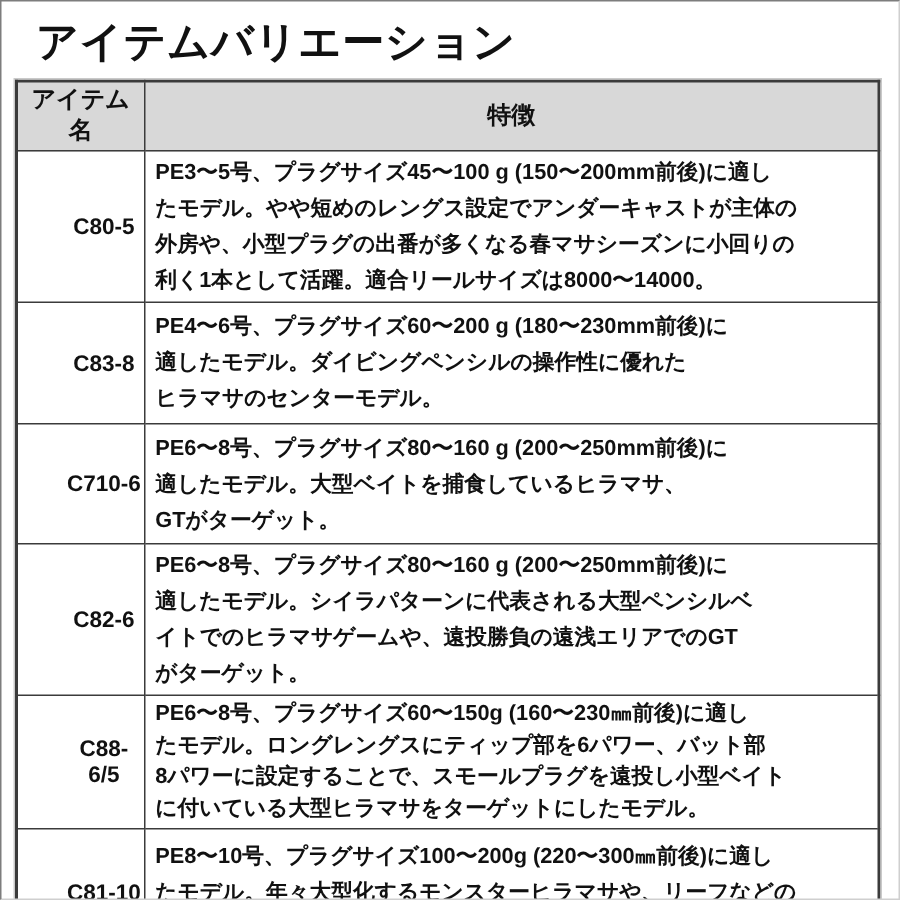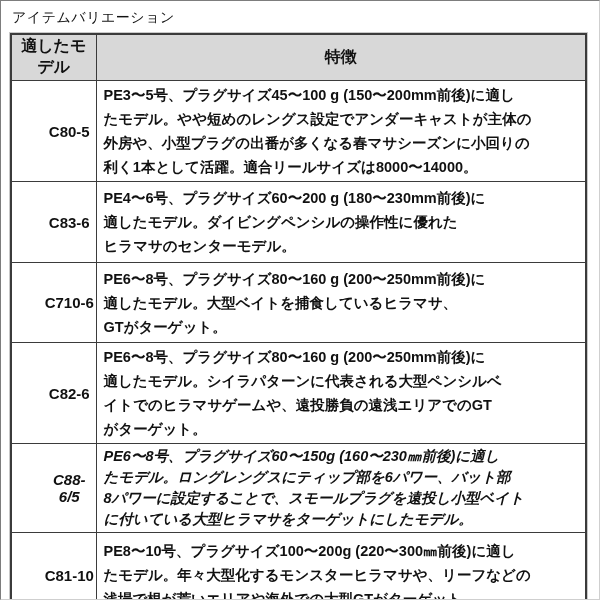--- a/index.html
+++ b/index.html
@@ -14,23 +14,23 @@
   }
   .page-frame {
     position: absolute; inset: 0;
     border-top: 1px solid #7d7d7d;
     border-left: 1px solid #7d7d7d;
     border-right: 1px solid #cfcfcf;
     border-bottom: 1px solid #cfcfcf;
     pointer-events: none;
   }
   .title {
-    font-size: 14px;
-    font-weight: normal;
-    margin: 9px 0 0 12px;
+    font-size: 28px;
+    font-weight: bold;
+    margin: 9px 0 0 24px;
     letter-spacing: 0.5px;
   }
   table.spec {
     border-collapse: collapse;
     table-layout: fixed;
     width: 577px;
     margin: 6px 0 0 10px;
     border: 2px solid #3b3b3b;
     outline: 1px solid #c9c9c9;
     background: #ffffff;
@@ -55,52 +55,52 @@
     font-size: 14.5px;
     line-height: 24px;
     padding: 2px 4px 2px 7px;
     white-space: pre-line;
     overflow: hidden;
   }
   tr.r1 td { height: 97px; }
   tr.r2 td { height: 81px; }
   tr.r3 td { height: 80px; }
   tr.r4 td { height: 94px; }
-  tr.r5 td { height: 84px; font-style: italic; }
+  tr.r5 td { height: 84px; }
   tr.r6 td { height: 86px; }
   tr.tight td.feat { line-height: 21px; }
 </style>
 </head>
 <body>
 
 <div class="page-frame"></div>
 
 <h1 class="title">アイテムバリエーション</h1>
 
 <table class="spec">
   <colgroup>
     <col style="width:85px">
     <col>
   </colgroup>
   <thead>
     <tr>
-      <th>適したモデル</th>
+      <th>アイテム名</th>
       <th>特徴</th>
     </tr>
   </thead>
   <tbody>
     <tr class="r1">
       <td class="item">C80-5</td>
       <td class="feat">PE3〜5号、プラグサイズ45〜100 g (150〜200mm前後)に適し
 たモデル。やや短めのレングス設定でアンダーキャストが主体の
 外房や、小型プラグの出番が多くなる春マサシーズンに小回りの
 利く1本として活躍。適合リールサイズは8000〜14000。</td>
     </tr>
     <tr class="r2">
-      <td class="item">C83-6</td>
+      <td class="item">C83-8</td>
       <td class="feat">PE4〜6号、プラグサイズ60〜200 g (180〜230mm前後)に
 適したモデル。ダイビングペンシルの操作性に優れた
 ヒラマサのセンターモデル。</td>
     </tr>
     <tr class="r3">
       <td class="item">C710-6</td>
       <td class="feat">PE6〜8号、プラグサイズ80〜160 g (200〜250mm前後)に
 適したモデル。大型ベイトを捕食しているヒラマサ、
 GTがターゲット。</td>
     </tr>

